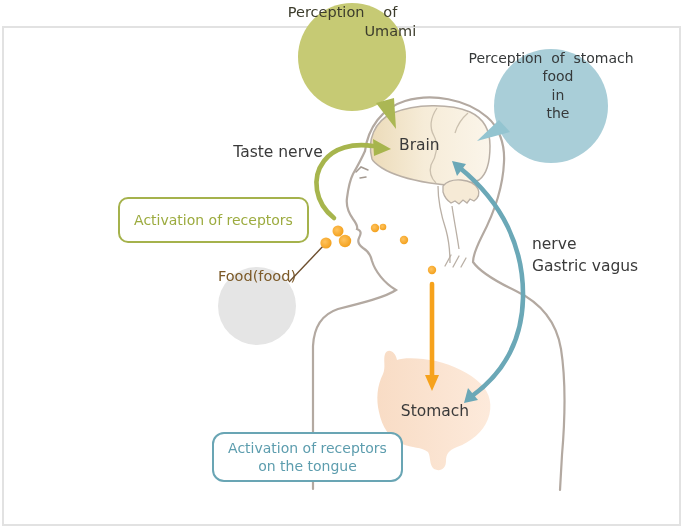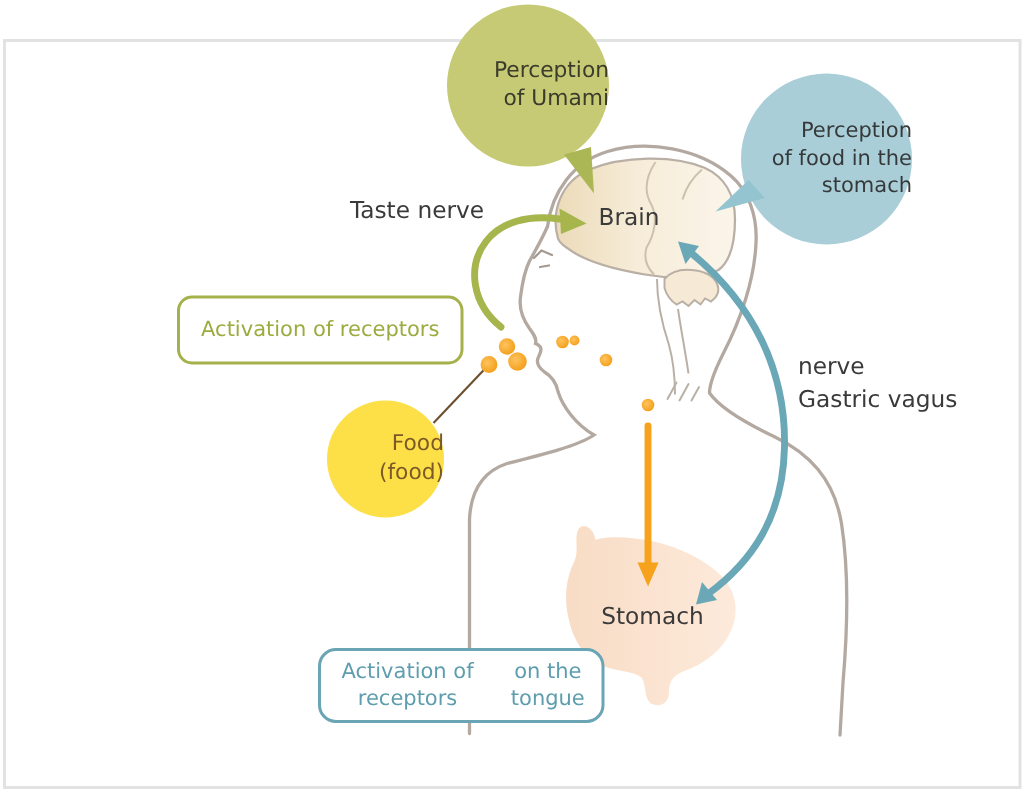--- a/index.html
+++ b/index.html
@@ -8,41 +8,41 @@
     font-family:"DejaVu Sans","Liberation Sans",sans-serif;
     background:#ffffff;
   }
   #panel{
     position:absolute;left:2px;top:26px;width:675px;height:496px;
     background:#ffffff;border:2px solid #e2e2e2;
   }
   svg.layer{position:absolute;left:0;top:0;width:684px;height:531px;}
   .bubble{
     position:absolute;border-radius:50%;
-    display:flex;flex-direction:column;align-items:flex-end;justify-content:center;
+    display:flex;flex-direction:row;align-items:flex-start;justify-content:center;
     text-align:center;line-height:1.32;
   }
   .bubble-olive{left:298px;top:3px;width:108px;height:108px;background:#c6ca74;color:#3c3c2c;font-size:14.5px;}
   .bubble-teal{left:494px;top:49px;width:114px;height:114px;background:#a9ced8;color:#36393a;font-size:14px;}
-  .bubble-food{left:218px;top:267px;width:78px;height:78px;background:#fde047;color:#7c5a28;font-size:14.5px;}
+  .bubble-food{left:218px;top:267px;width:78px;height:78px;background:#e5e5e5;color:#7c5a28;font-size:14.5px;}
   .callout{
     position:absolute;background:#ffffff;
-    display:flex;flex-direction:row;align-items:center;justify-content:center;
+    display:flex;flex-direction:column;align-items:center;justify-content:center;
     text-align:center;line-height:1.32;font-size:14px;
   }
   .callout-tongue{
     left:118px;top:197px;width:191px;height:46px;border:2.5px solid #a5b24c;border-radius:10px;
     color:#9cab3f;box-sizing:border-box;
   }
   .callout-stomach{
     left:212px;top:432px;width:191px;height:50px;border:2.5px solid #69a5b4;border-radius:12px;
     color:#5d9dae;box-sizing:border-box;
   }
   .plainlabel{position:absolute;color:#3a3a3a;font-size:15.5px;line-height:1.4;}
-  .lbl-taste{left:220px;top:130px;width:116px;text-align:center;}
+  .lbl-taste{left:220px;top:142px;width:116px;text-align:center;}
   .lbl-brain{left:399px;top:135px;width:60px;}
   .lbl-stomach{left:385px;top:401px;width:100px;text-align:center;}
   .lbl-gastric{left:532px;top:234px;width:136px;text-align:left;}
 </style>
 </head>
 <body>
 
 <div id="stage">
 
   <div id="panel"></div>

